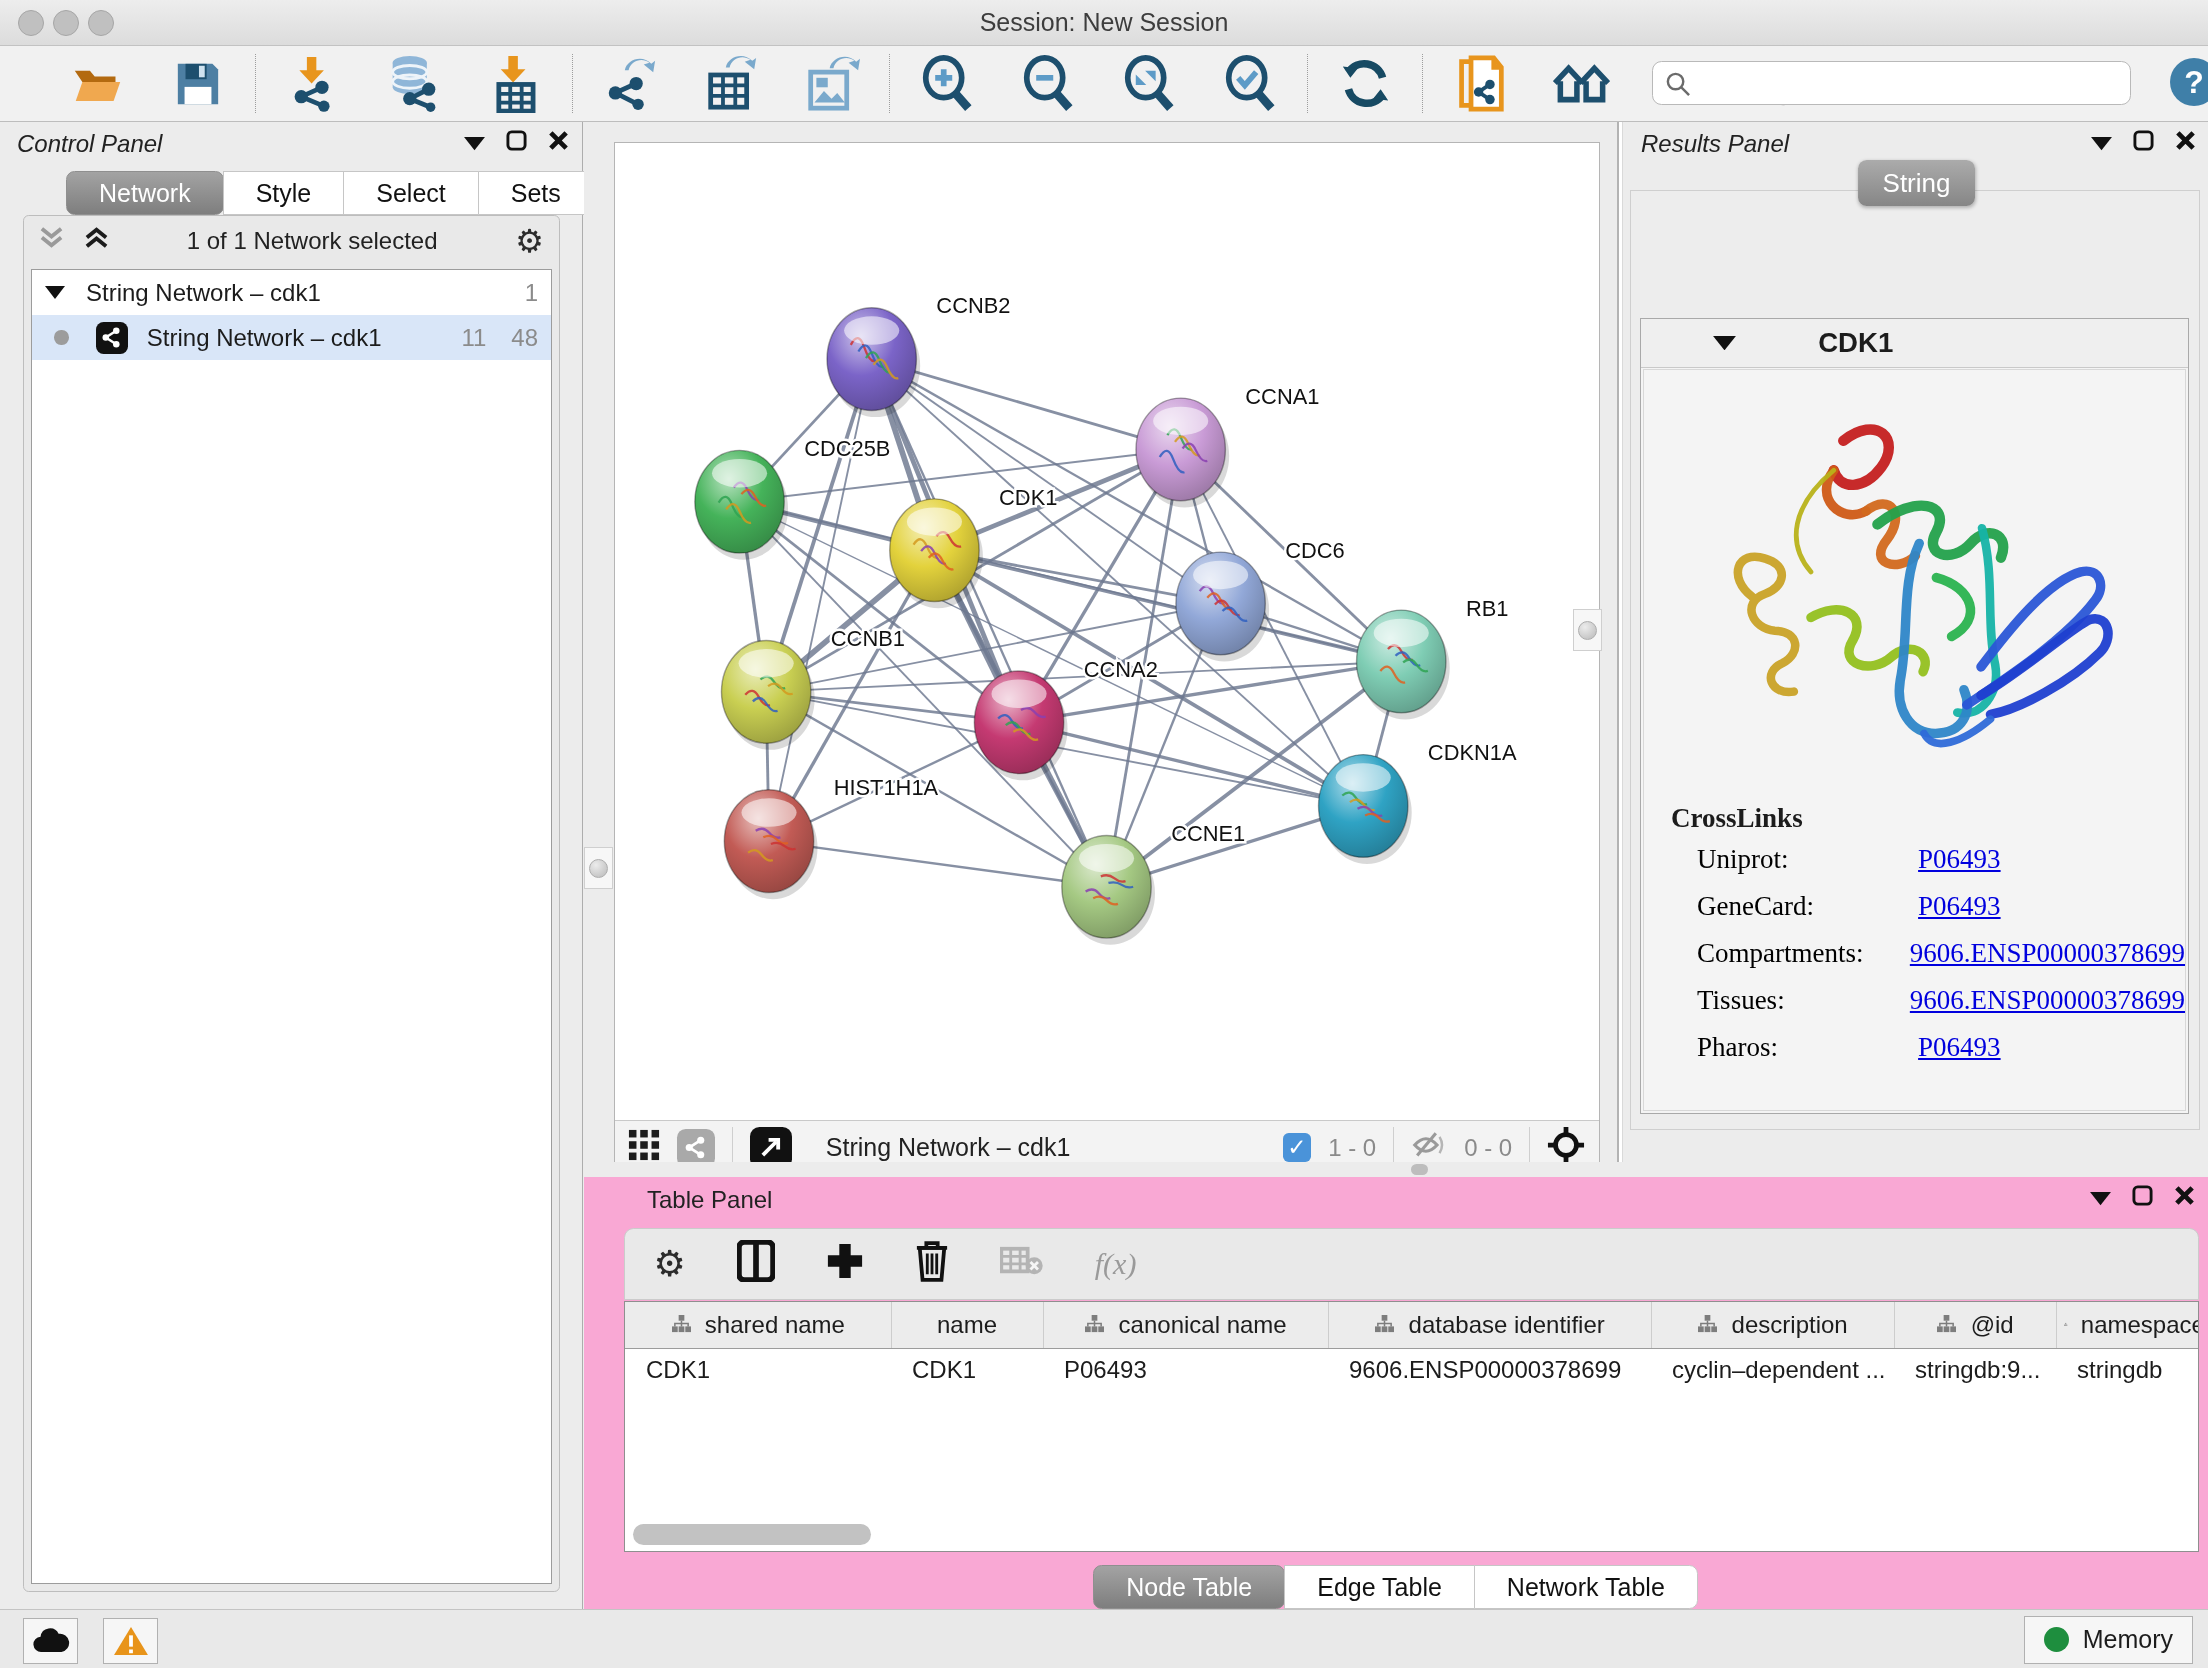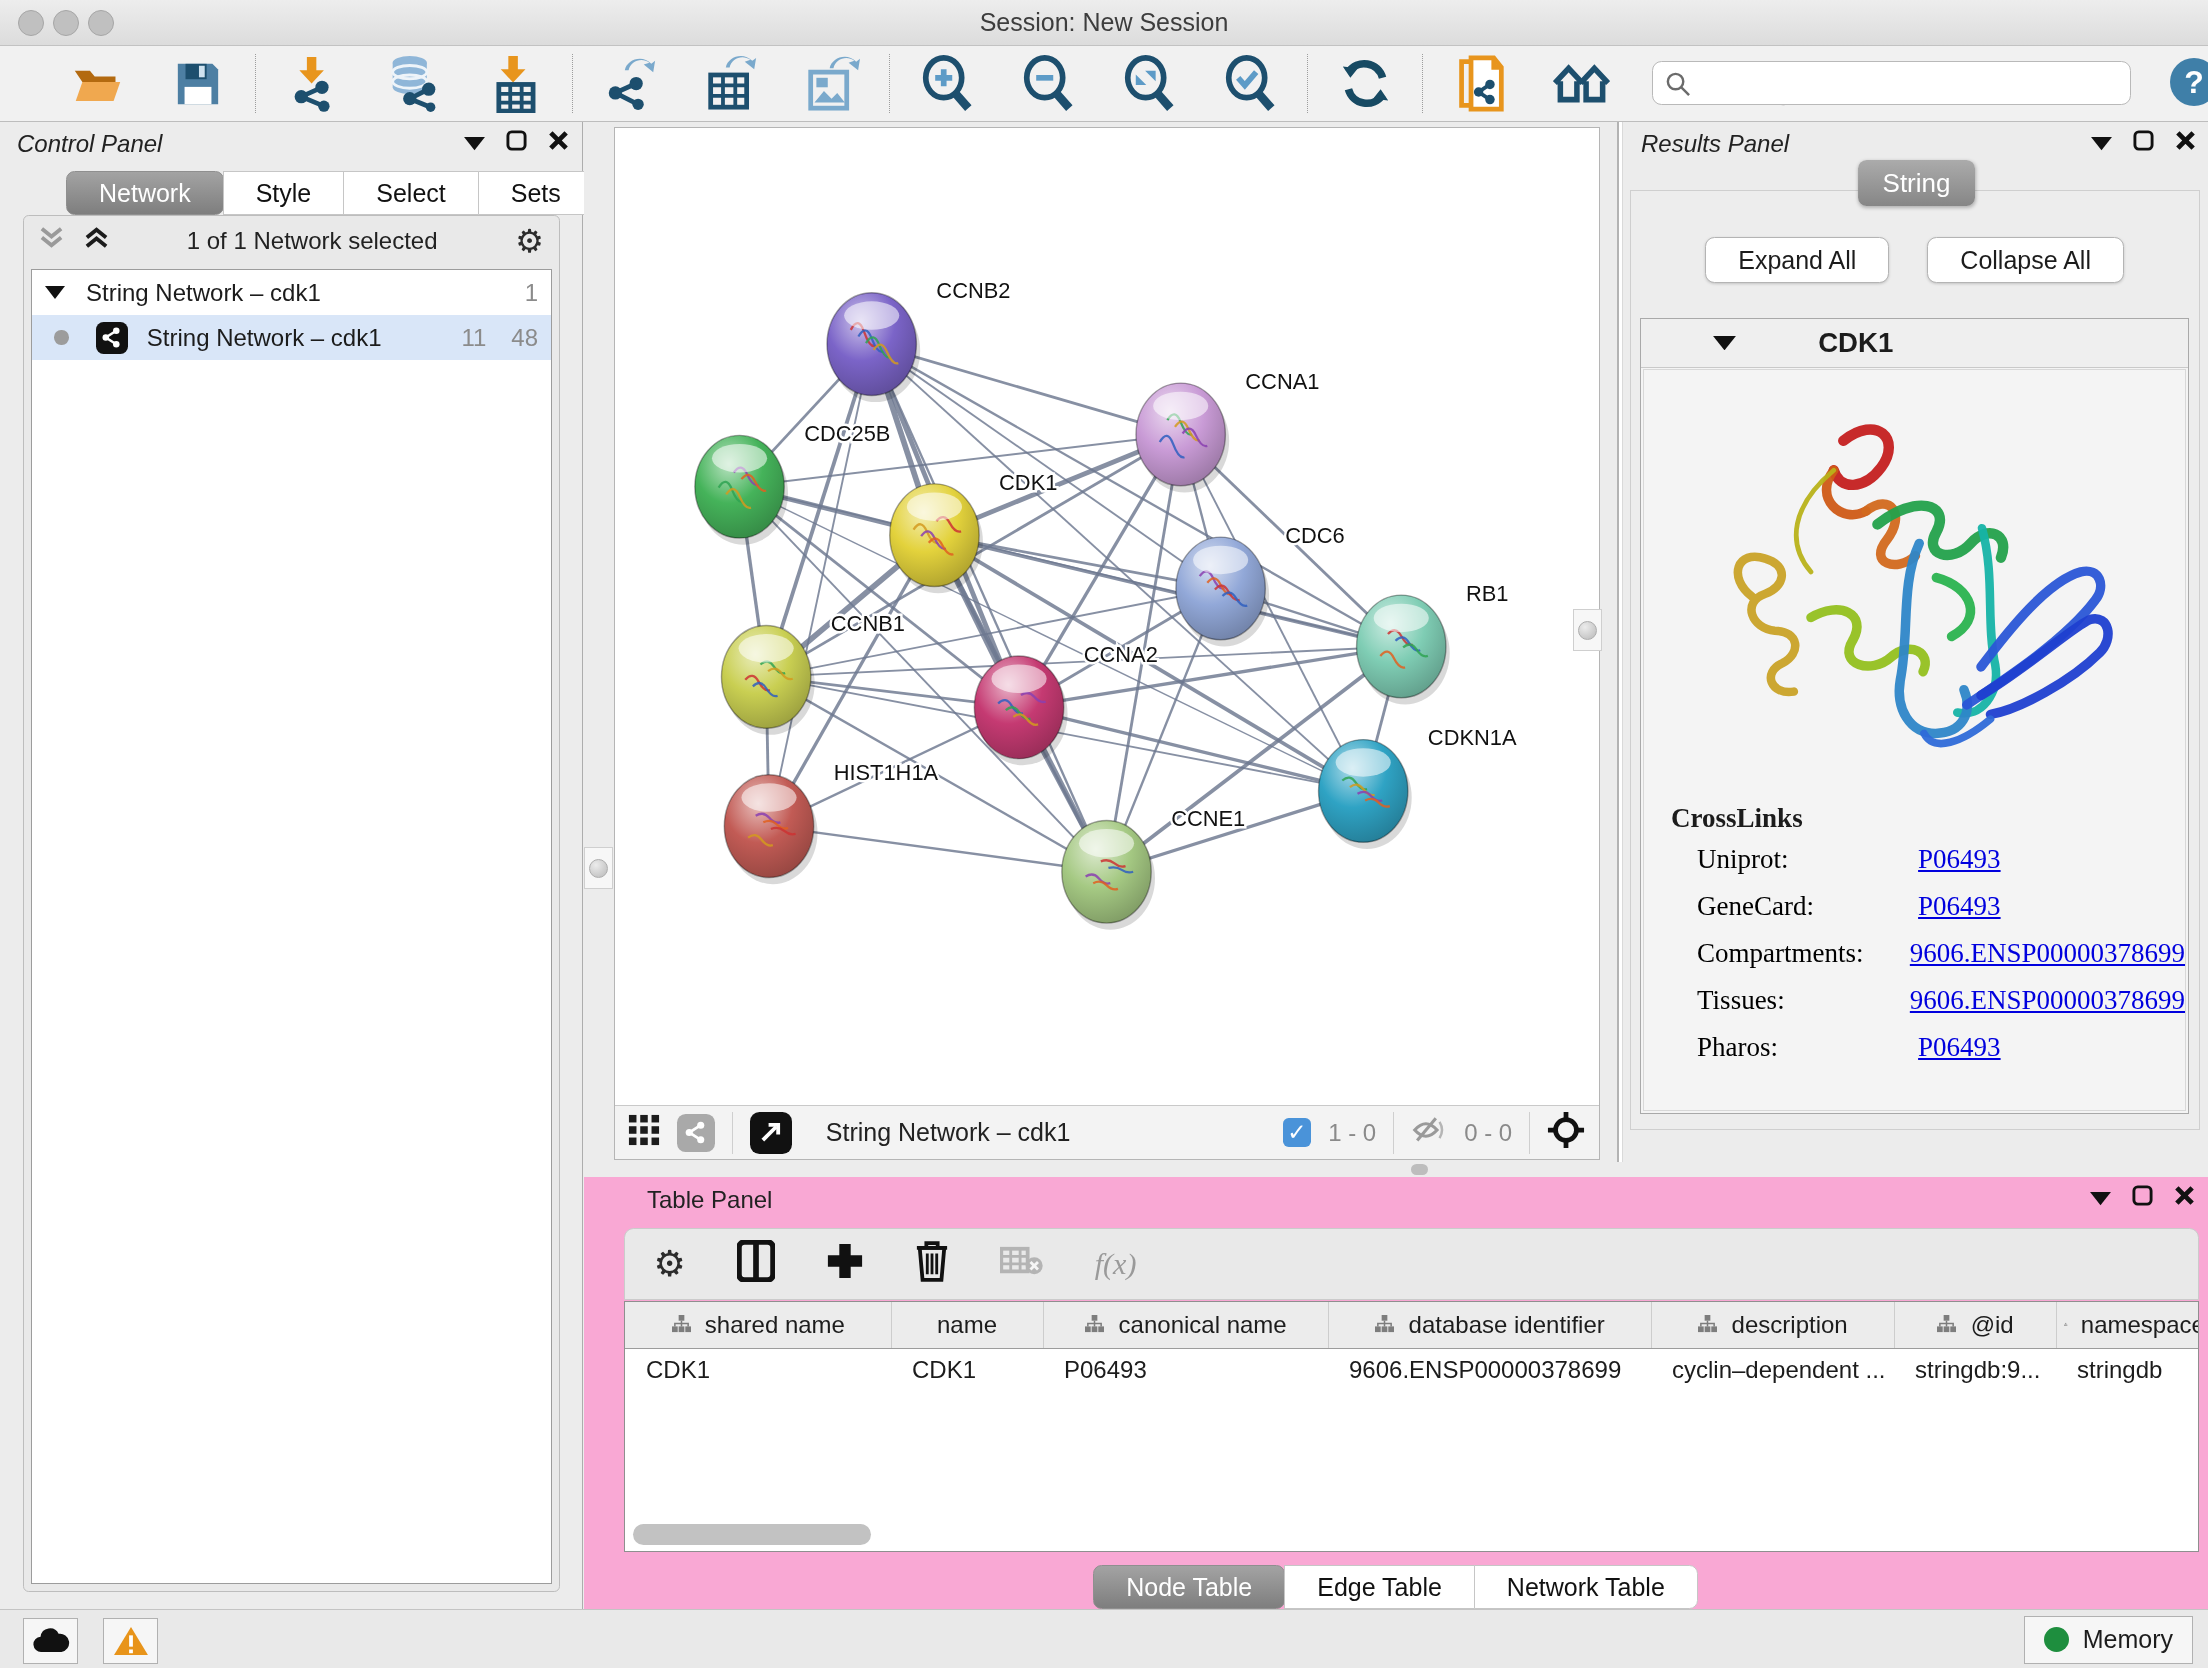--- a/index.html
+++ b/index.html
@@ -59,21 +59,21 @@
   .net-row .cnt { color:#8b8b8b; margin-left:25px; }
   .net-row.child { background:#d9e6f8; }
   .tri-down { width:0; height:0; border-left:10.5px solid transparent; border-right:10.5px solid transparent;
               border-top:13.3px solid #111; margin-right:21px; }
   .dot-bullet { width:14.3px; height:14.3px; border-radius:50%; background:#9c9c9c; margin:0 27px 0 9.5px; }
   .share-chip { width:32px; height:32px; border-radius:7.6px; background:#111; margin-right:19px;
                 display:flex; align-items:center; justify-content:center; }
 
   
   .net-area { position:absolute; left:584px; top:122px; width:1033px; height:1041px; background:#ececec; }
-  .canvas-box { position:absolute; left:29.5px; top:5px; width:986px; height:1033px;
+  .canvas-box { position:absolute; left:29.5px; top:20px; width:986px; height:1033px;
                 background:#fff; border:1px solid #b5b5b5; }
   .canvas-svg { position:absolute; left:0; top:0; width:984px; height:977px; }
   .net-footer { position:absolute; left:0; right:0; bottom:0; height:54px; background:#f3f3f3;
                 border-top:1px solid #c9c9c9; display:flex; align-items:center; padding:0 13.3px; gap:17px; }
   .nf-sep { width:0; height:42px; border-left:1px solid #cfcfcf; }
   .nf-title { font-size:25px; color:#222; margin-left:17px; }
   .nf-count { color:#8a8a8a; font-size:24px; }
   .checkbox-blue { width:28.5px; height:28.5px; border-radius:5.7px; background:#4a93d9; color:#fff;
                    font-size:23px; display:flex; align-items:center; justify-content:center; }
   .splitter-handle { position:absolute; width:28.5px; height:42px; background:#f7f7f7;
@@ -670,24 +670,20 @@
       <span><svg width="21" height="21" viewBox="0 0 22 22">
             <rect x="2" y="2" width="18" height="18" rx="4" fill="none" stroke="#111" stroke-width="3"></rect>
           </svg></span>
       <span><svg width="21" height="21" viewBox="0 0 22 22">
             <path d="M3 3 L19 19 M19 3 L3 19" stroke="#111" stroke-width="5"></path>
           </svg></span>
     </span>
   </div>
   <div class="string-pill">String</div>
   <div class="rp-content">
-    <div class="rp-buttons">
-      <div class="rp-btn">Expand All</div>
-      <div class="rp-btn">Collapse All</div>
-    </div>
     <div class="rp-section">
       <div class="sec-head">
         <svg width="23" height="14.3" viewBox="0 0 24 15">
             <polygon points="0,0 24,0 12,15" fill="#111"></polygon>
           </svg>
         <span class="sec-gene">CDK1</span>
       </div>
       <div class="sec-body">
         <svg id="structure-svg" class="structure-svg" width="447" height="418" viewBox="0 0 470 440">
             <path d="M160,64 C195,36 222,62 200,92 C182,116 156,116 150,95" stroke="#c41f1f" stroke-width="11" fill="none" stroke-linecap="round" stroke-linejoin="round" opacity="0.95"></path>

